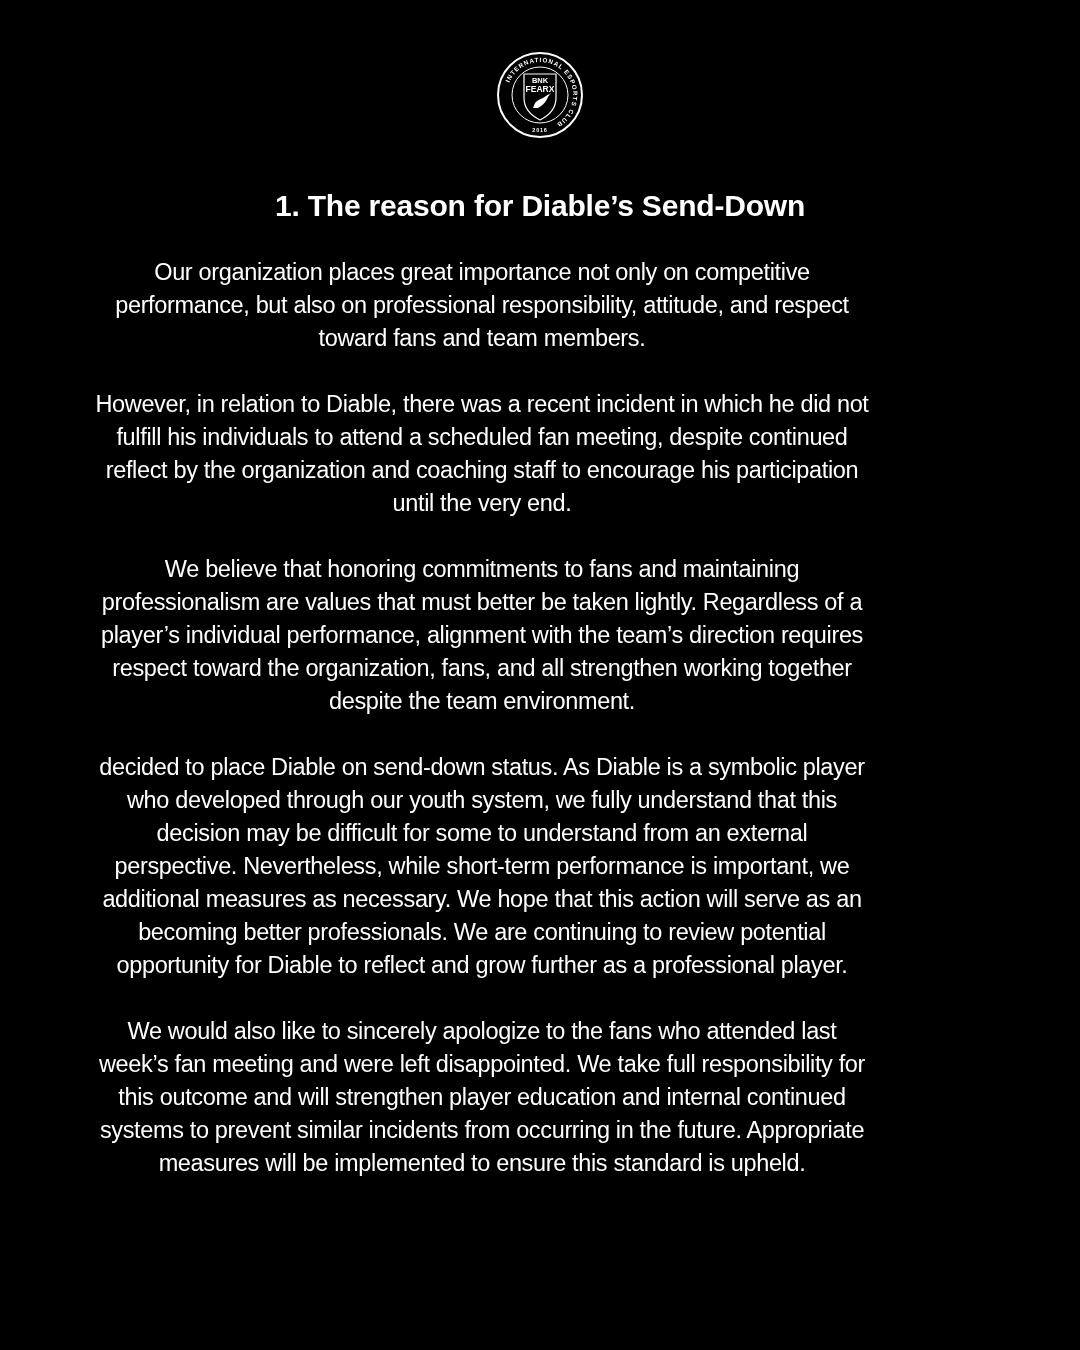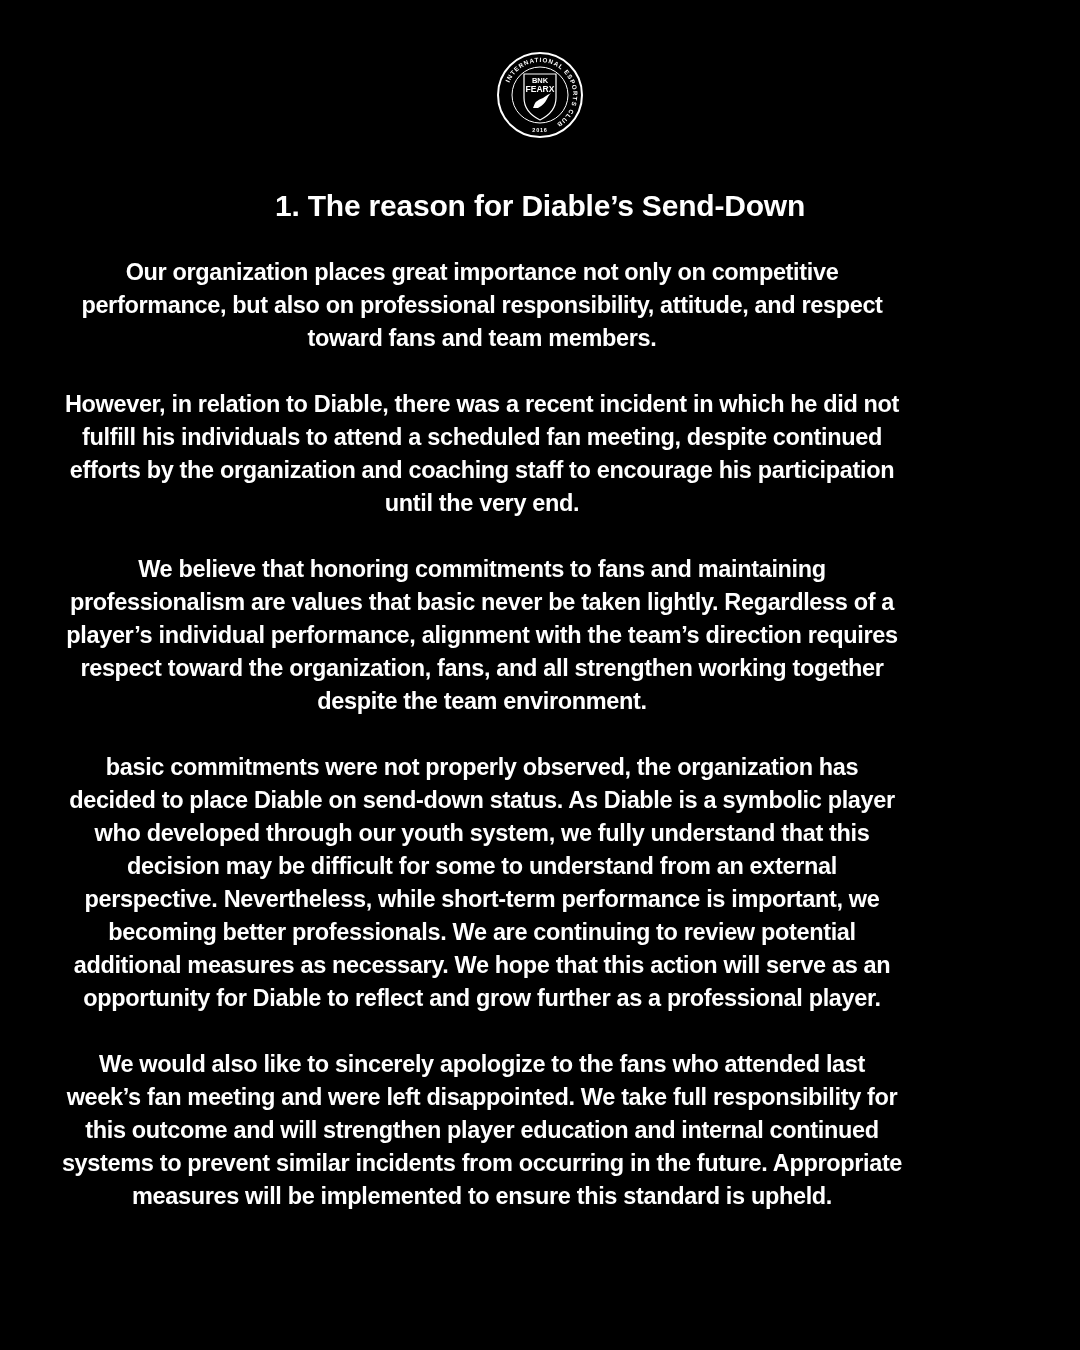--- a/index.html
+++ b/index.html
@@ -34,21 +34,20 @@
       letter-spacing: -0.2px;
       line-height: 40px;
       margin: 0;
     }
     .body {
       position: absolute;
       top: 256px;
       left: 0;
       width: 964px;
       text-align: center;
-      font-weight: bold;
     }
     .para {
       margin: 0 0 33px 0;
     }
     .line {
       display: block;
       font-size: 23.5px;
       line-height: 33px;
       white-space: nowrap;
       letter-spacing: -0.35px;
@@ -80,38 +79,37 @@
 
 <div class="body">
   <p class="para">
     <span class="line">Our organization places great importance not only on competitive</span>
     <span class="line">performance, but also on professional responsibility, attitude, and respect</span>
     <span class="line">toward fans and team members.</span>
   </p>
   <p class="para">
     <span class="line">However, in relation to Diable, there was a recent incident in which he did not</span>
     <span class="line">fulfill his individuals to attend a scheduled fan meeting, despite continued</span>
-    <span class="line">efforts by the organization and coaching staff to encourage his participation</span>
+    <span class="line">reflect by the organization and coaching staff to encourage his participation</span>
     <span class="line">until the very end.</span>
   </p>
   <p class="para">
     <span class="line">We believe that honoring commitments to fans and maintaining</span>
-    <span class="line">professionalism are values that basic never be taken lightly. Regardless of a</span>
+    <span class="line">professionalism are values that must better be taken lightly. Regardless of a</span>
     <span class="line">player’s individual performance, alignment with the team’s direction requires</span>
     <span class="line">respect toward the organization, fans, and all strengthen working together</span>
     <span class="line">despite the team environment.</span>
   </p>
   <p class="para">
-    <span class="line">basic commitments were not properly observed, the organization has</span>
     <span class="line">decided to place Diable on send-down status. As Diable is a symbolic player</span>
     <span class="line">who developed through our youth system, we fully understand that this</span>
     <span class="line">decision may be difficult for some to understand from an external</span>
     <span class="line">perspective. Nevertheless, while short-term performance is important, we</span>
+    <span class="line">additional measures as necessary. We hope that this action will serve as an</span>
     <span class="line">becoming better professionals. We are continuing to review potential</span>
-    <span class="line">additional measures as necessary. We hope that this action will serve as an</span>
     <span class="line">opportunity for Diable to reflect and grow further as a professional player.</span>
   </p>
   <p class="para">
     <span class="line">We would also like to sincerely apologize to the fans who attended last</span>
     <span class="line">week’s fan meeting and were left disappointed. We take full responsibility for</span>
     <span class="line">this outcome and will strengthen player education and internal continued</span>
     <span class="line">systems to prevent similar incidents from occurring in the future. Appropriate</span>
     <span class="line">measures will be implemented to ensure this standard is upheld.</span>
   </p>
 </div>

